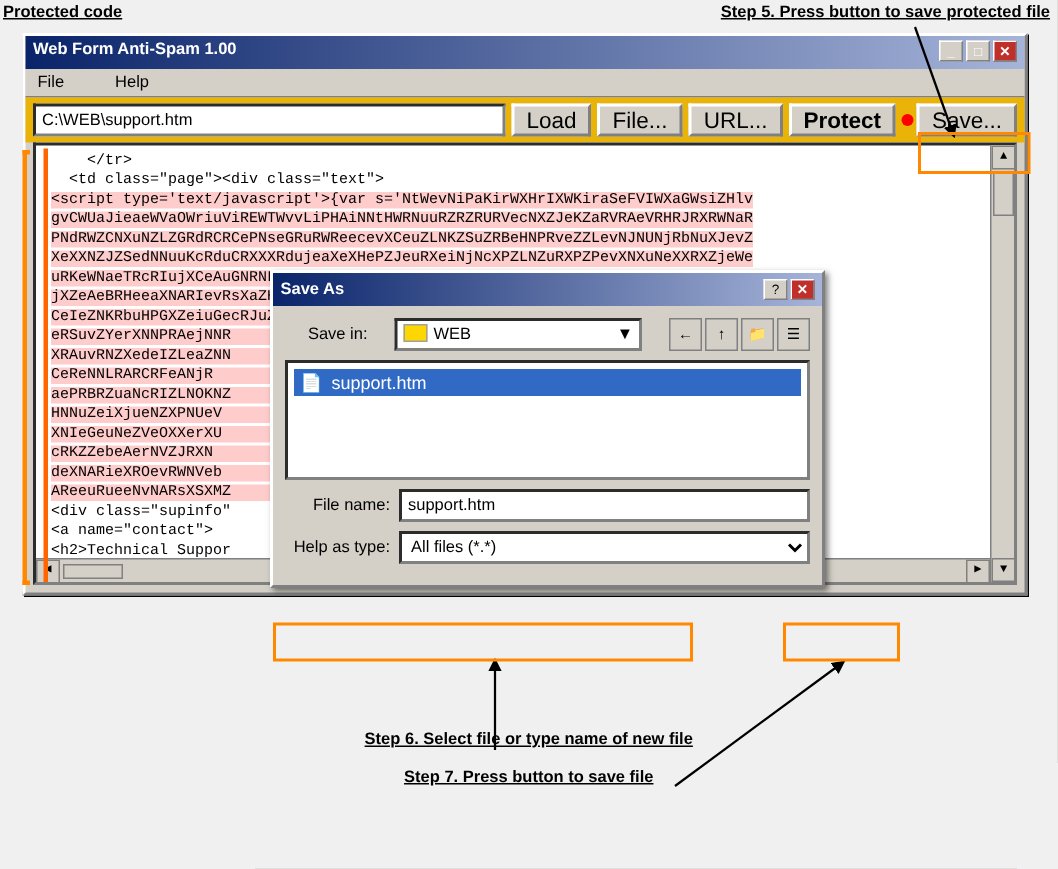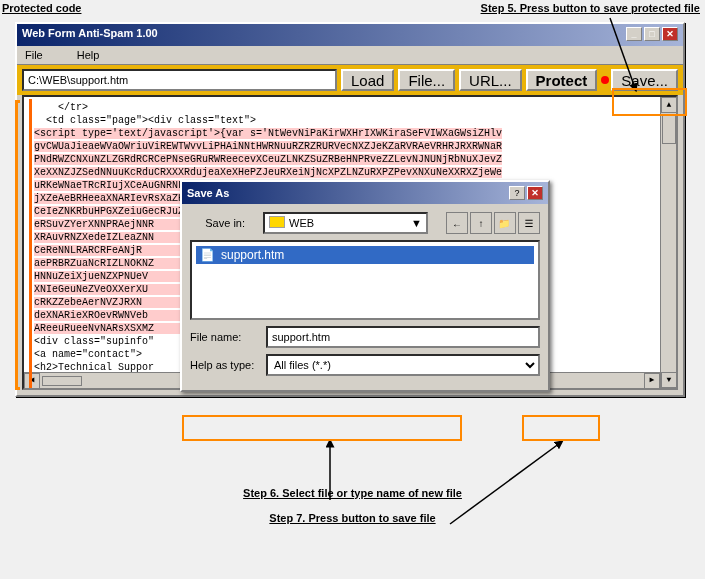--- a/index.html
+++ b/index.html
@@ -189,21 +189,21 @@
     .dialog-row {
       display: flex;
       align-items: center;
       margin-bottom: 6px;
       gap: 6px;
     }
 
     .dialog-label {
       font-size: 11px;
       width: 70px;
-      text-align: left;
+      text-align: right;
     }
 
     .dialog-input {
       flex: 1;
       height: 22px;
       border: 2px inset #808080;
       background: white;
       padding: 0 4px;
       font-size: 11px;
     }

